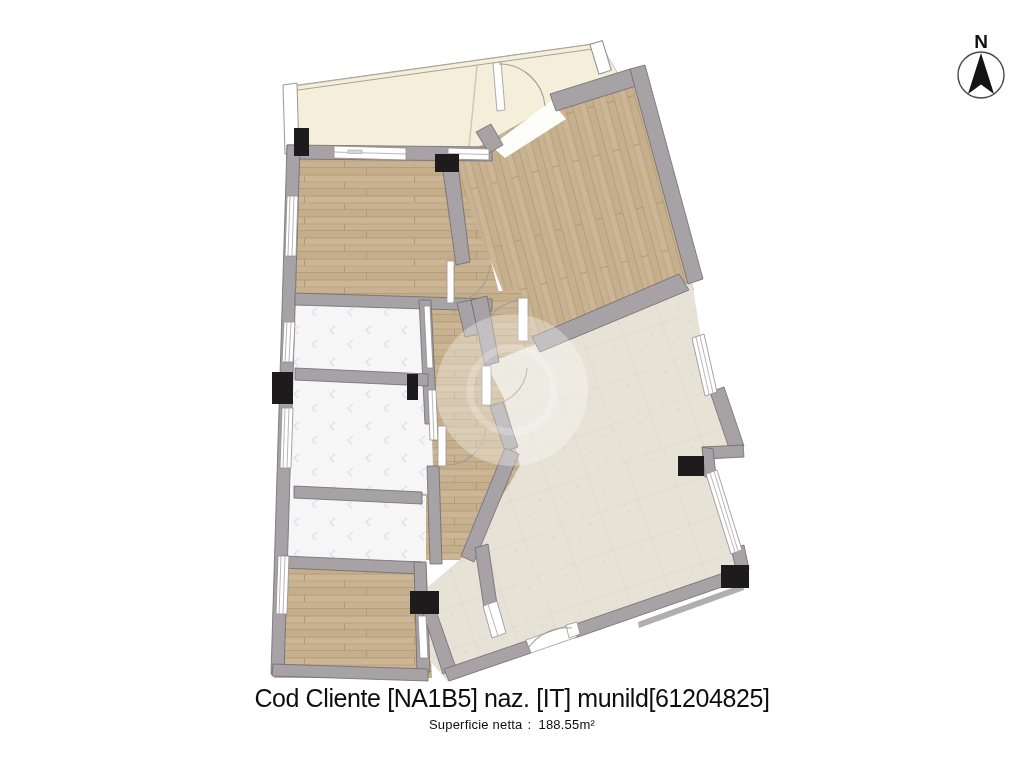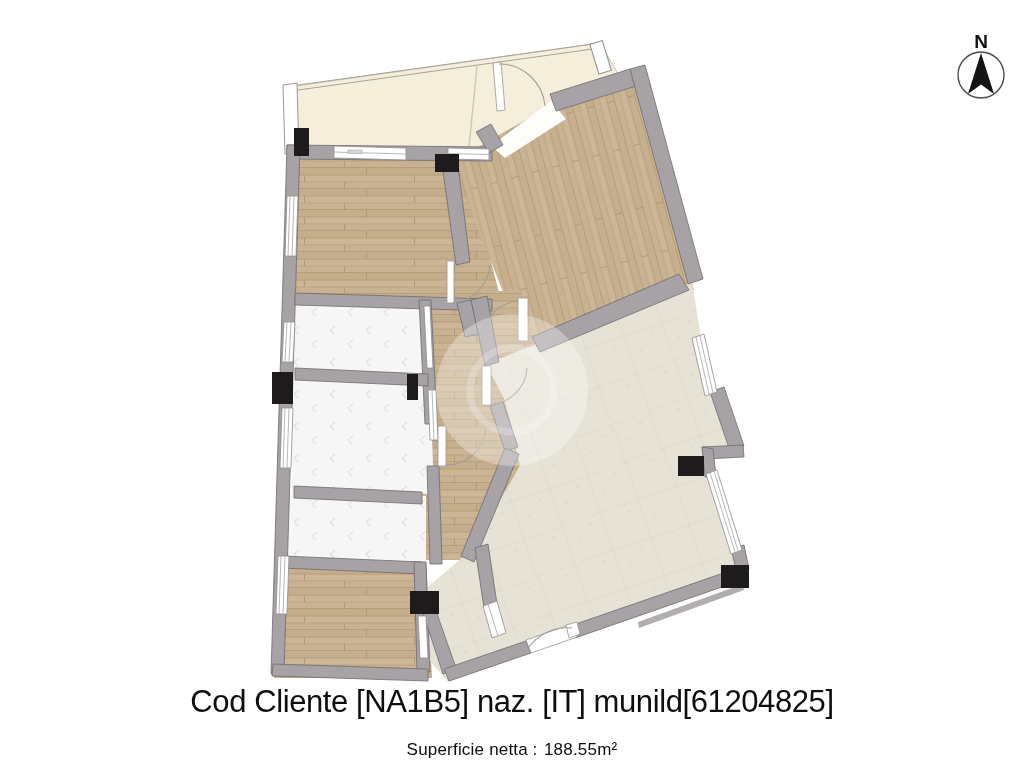--- a/index.html
+++ b/index.html
@@ -1,21 +1,21 @@
 <!DOCTYPE html>
 <html><head>
 <meta charset="utf-8">
 <style>
   html,body{margin:0;padding:0;background:#ffffff;}
   .stage{position:relative;width:1024px;height:768px;background:#fff;overflow:hidden;
          font-family:"Liberation Sans",sans-serif;}
   .plan-svg{position:absolute;left:0;top:0;}
   .caption{position:absolute;left:0;top:684px;width:100%;text-align:center;color:#0e0e0e;}
-  .caption .main{font-size:31px;letter-spacing:-0.4px;white-space:nowrap;}
-  .caption .sub{margin-top:20px;font-size:17px;letter-spacing:0.2px;}
+  .caption .main{font-size:25px;letter-spacing:-0.4px;white-space:nowrap;}
+  .caption .sub{margin-top:4px;font-size:13px;letter-spacing:0.2px;}
   .caption .sub .sep{display:inline-block;width:14px;text-align:center;}
   .caption .sub .val{margin-left:2px;}
   .wl{fill:#a7a2a5;stroke:#6f6a6d;stroke-width:.8;}
   .win{fill:#ffffff;stroke:#8f8b8d;stroke-width:.8;}
   .wline{fill:none;stroke:#bab7b9;stroke-width:1;}
   .col{fill:#1d1b1c;}
   .arc{fill:none;stroke:#a39d95;stroke-width:1.1;}
   .leaf{fill:#ffffff;stroke:#9a9694;stroke-width:.8;}
   .rail{fill:none;stroke:#a7a29a;stroke-width:1;}
 </style>

